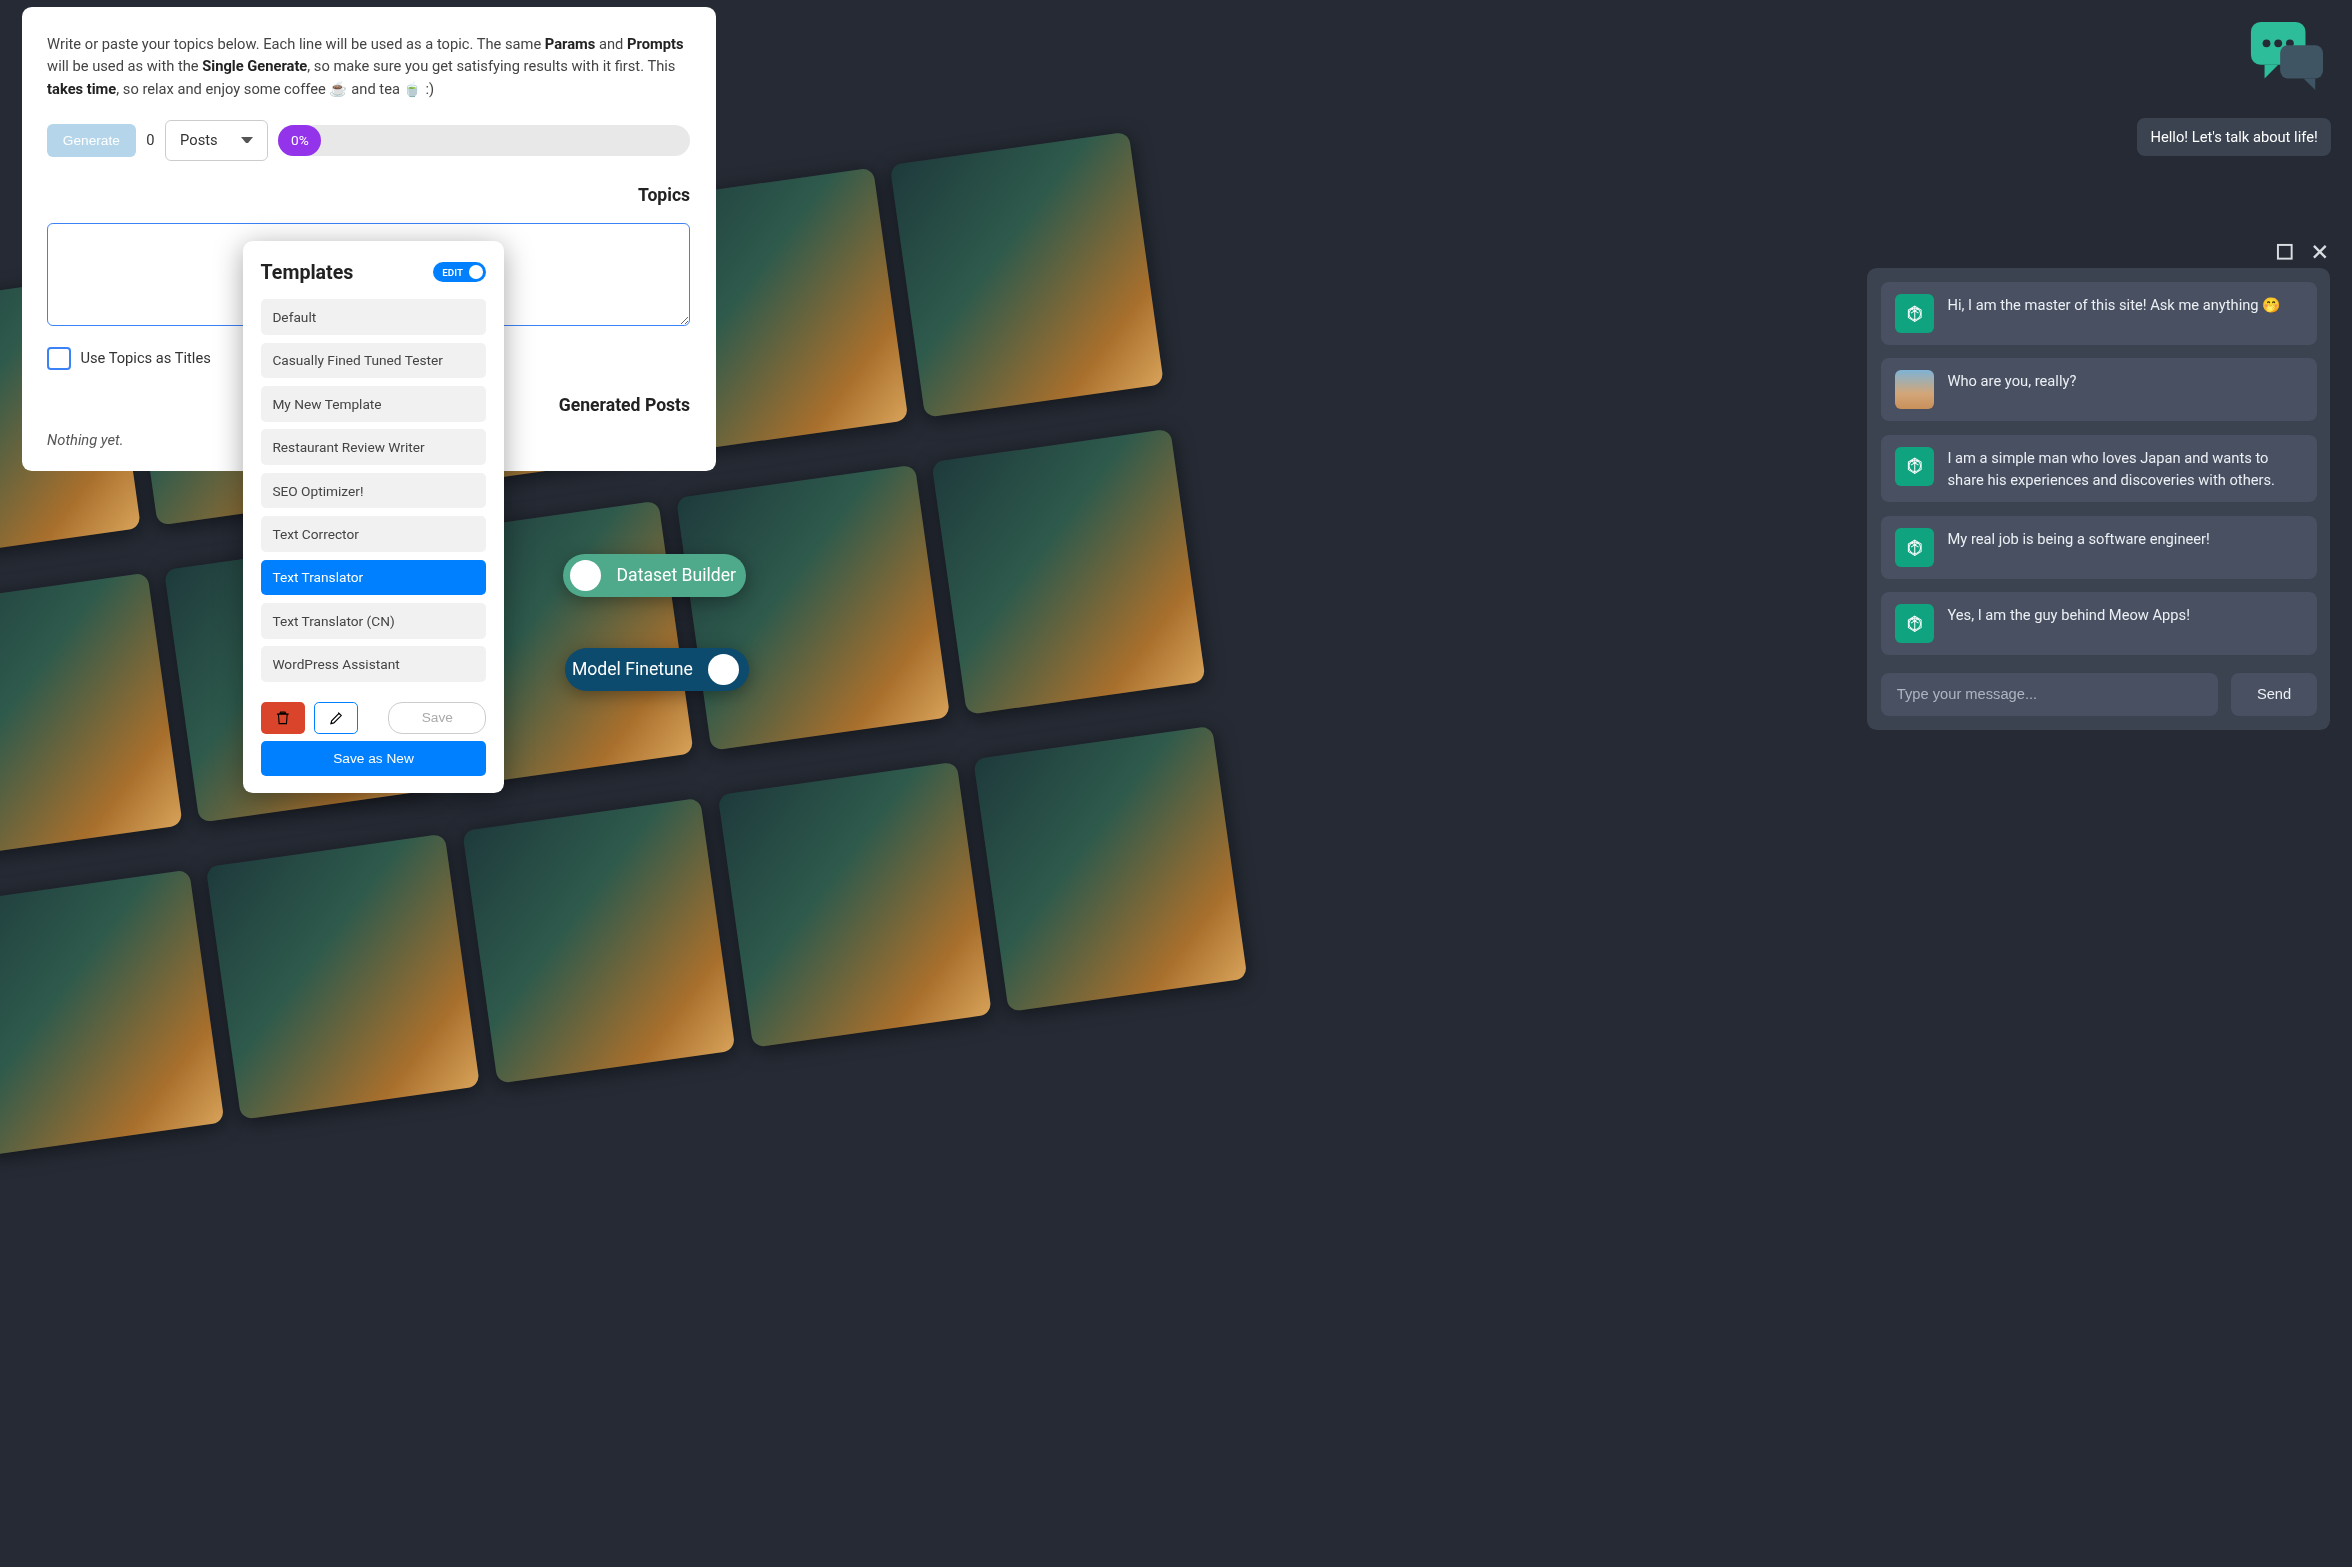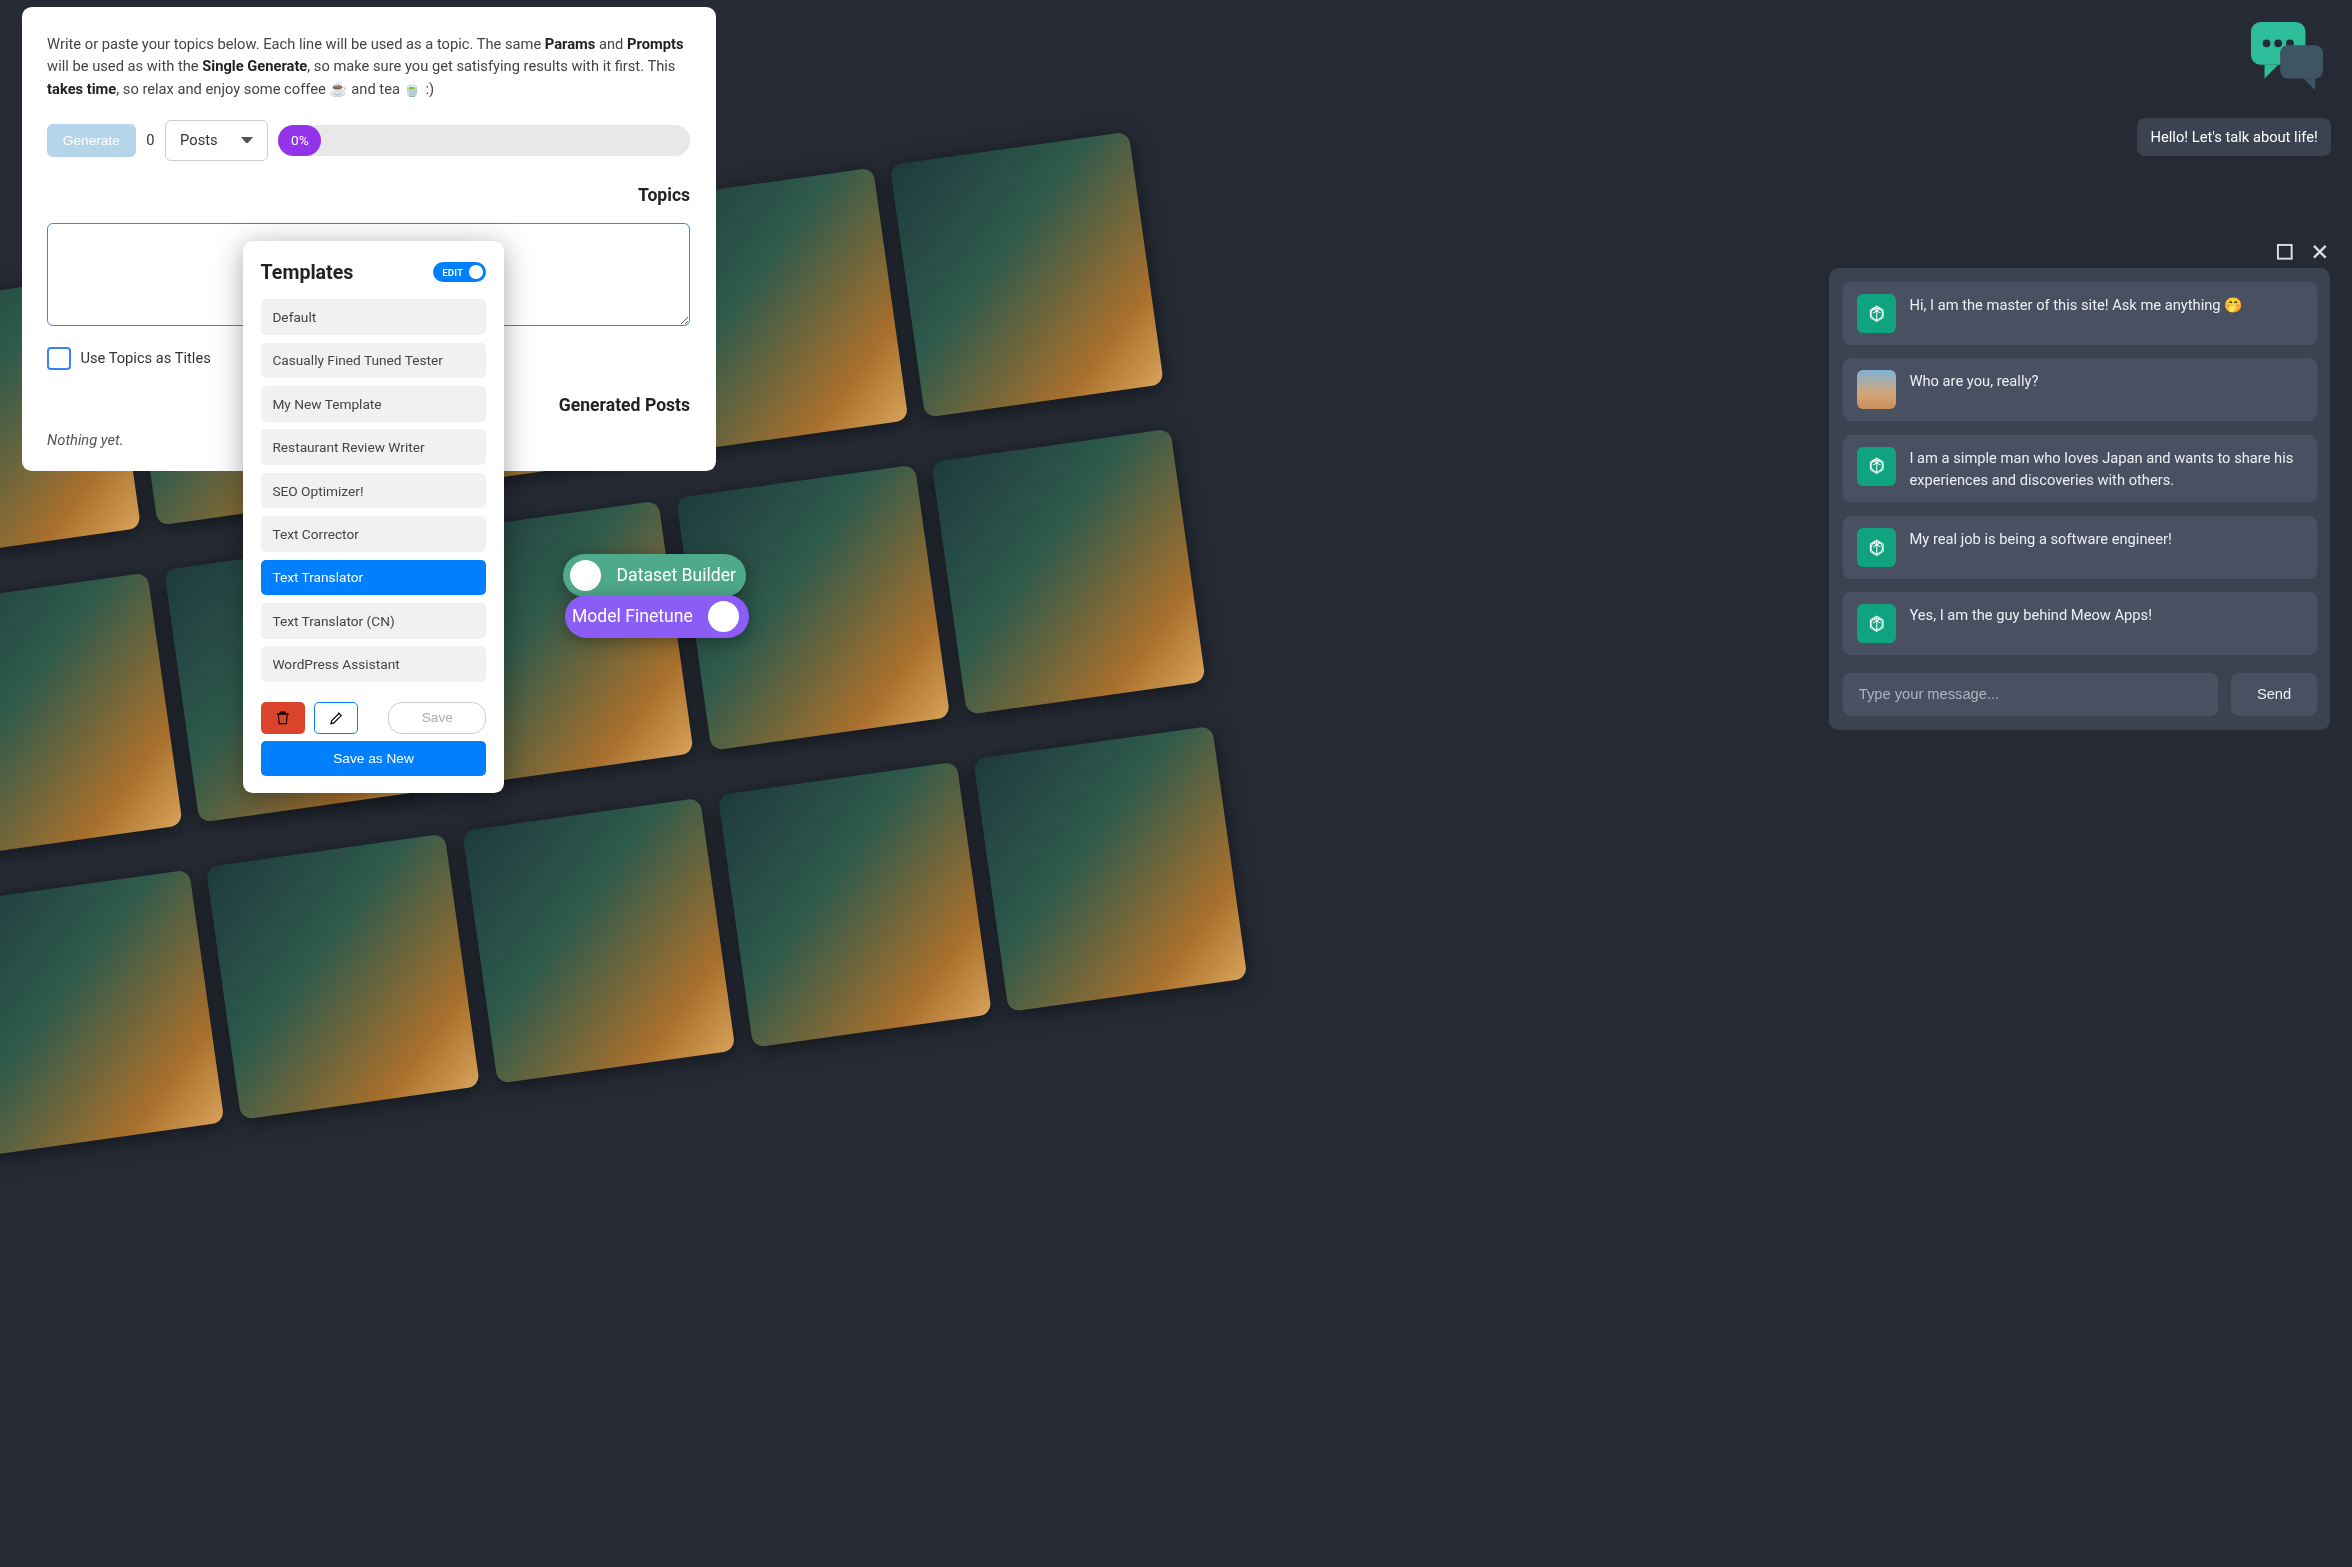--- a/index.html
+++ b/index.html
@@ -229,21 +229,21 @@
     border-radius:23.5px;
     padding:5.9px 9.8px 5.9px 6.9px;
     gap:15.7px;
     font-size:17.6px;
     z-index:4;
     box-shadow:0 3.9px 17.6px rgba(0,0,0,.35);
   }
   .feat-pill .dot{width:31px;height:31px;border-radius:50%;background:#fff;}
   .feat-dataset{background:#4fa98b;color:#fff;top:554px;left:563px;}
   .feat-dataset .dot{order:0}
-  .feat-finetune{background:#8b5cf6;color:#fff;top:595px;left:565px;}
+  .feat-finetune{background:#0c4a6e;color:#fff;top:648px;left:565px;}
   .feat-finetune .dot{order:2}
 
   
   .chat-logo{
     position:absolute;
     top:17.6px;right:27.4px;
     z-index:4;
   }
   .chat-logo svg{display:block;}
   .hello-pill{
@@ -254,21 +254,21 @@
     font-size:14.7px;
     padding:9.8px 13.7px;
     border-radius:7.8px;
     z-index:4;
   }
 
   
   .chat-window{
     position:absolute;
     top:241px;right:21.6px;
-    width:501px;
+    width:463px;
     background:transparent;
     z-index:5;
   }
   .chat-controls{
     display:flex;justify-content:flex-end;gap:13.7px;
     margin-bottom:5.9px;
   }
   .chat-controls .ctl{
     width:21.6px;height:21.6px;
     color:#d9dde2;

